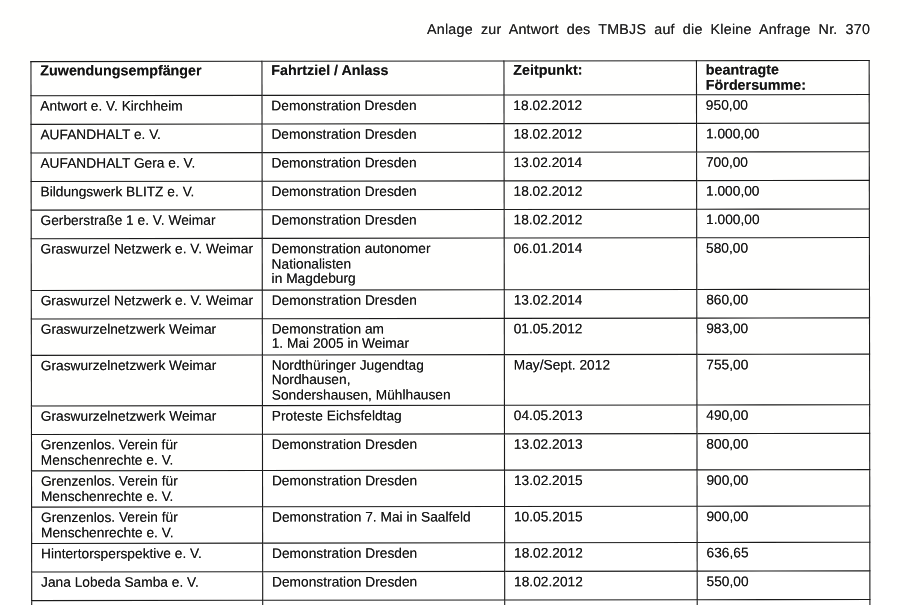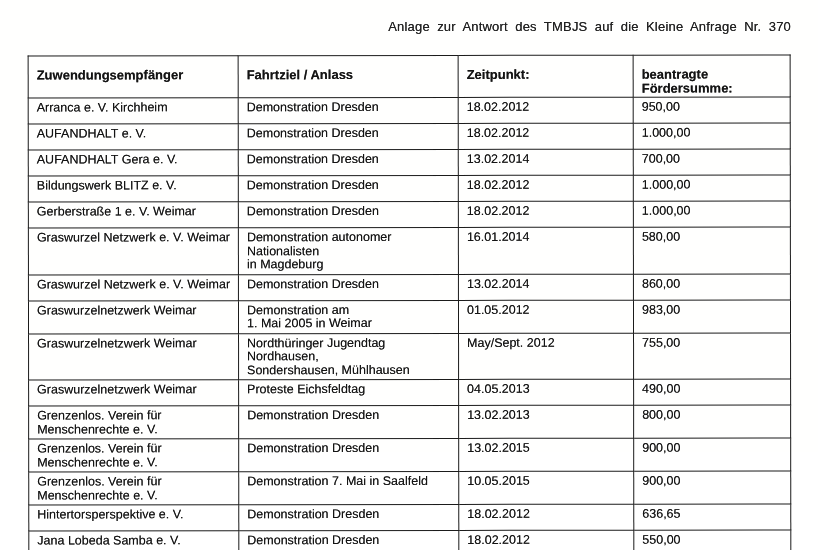--- a/index.html
+++ b/index.html
@@ -47,21 +47,21 @@
     font-size: 12.5px;
     line-height: 13.5px;
     text-shadow: 0 0 0.35px #555;
     overflow: hidden;
   }
   table.doc-table th {
     text-align: left;
     font-weight: bold;
     font-size: 13px;
     height: 27px;
-    padding-top: 12px;
+    padding-top: 1px;
   }
   table.doc-table td {
     height: 26px;
     white-space: pre-line;
   }
   td.amount {
     text-align: left;
     padding-right: 9px;
   }
 </style>
@@ -83,21 +83,21 @@
       <thead>
         <tr>
           <th>Zuwendungsempfänger</th>
           <th>Fahrtziel / Anlass</th>
           <th>Zeitpunkt:</th>
           <th>beantragte Fördersumme:</th>
         </tr>
       </thead>
       <tbody>
           <tr>
-    <td>Arranca e. V. Kirchheim</td>
+    <td>Antwort e. V. Kirchheim</td>
     <td>Demonstration Dresden</td>
     <td>18.02.2012</td>
     <td class="amount">950,00</td>
   </tr>
           <tr>
     <td>AUFANDHALT e. V.</td>
     <td>Demonstration Dresden</td>
     <td>18.02.2012</td>
     <td class="amount">1.000,00</td>
   </tr>
@@ -116,21 +116,21 @@
           <tr>
     <td>Gerberstraße 1 e. V. Weimar</td>
     <td>Demonstration Dresden</td>
     <td>18.02.2012</td>
     <td class="amount">1.000,00</td>
   </tr>
           <tr>
     <td>Graswurzel Netzwerk e. V. Weimar</td>
     <td>Demonstration autonomer Nationalisten
 in Magdeburg</td>
-    <td>16.01.2014</td>
+    <td>06.01.2014</td>
     <td class="amount">580,00</td>
   </tr>
           <tr>
     <td>Graswurzel Netzwerk e. V. Weimar</td>
     <td>Demonstration Dresden</td>
     <td>13.02.2014</td>
     <td class="amount">860,00</td>
   </tr>
           <tr>
     <td>Graswurzelnetzwerk Weimar</td>

